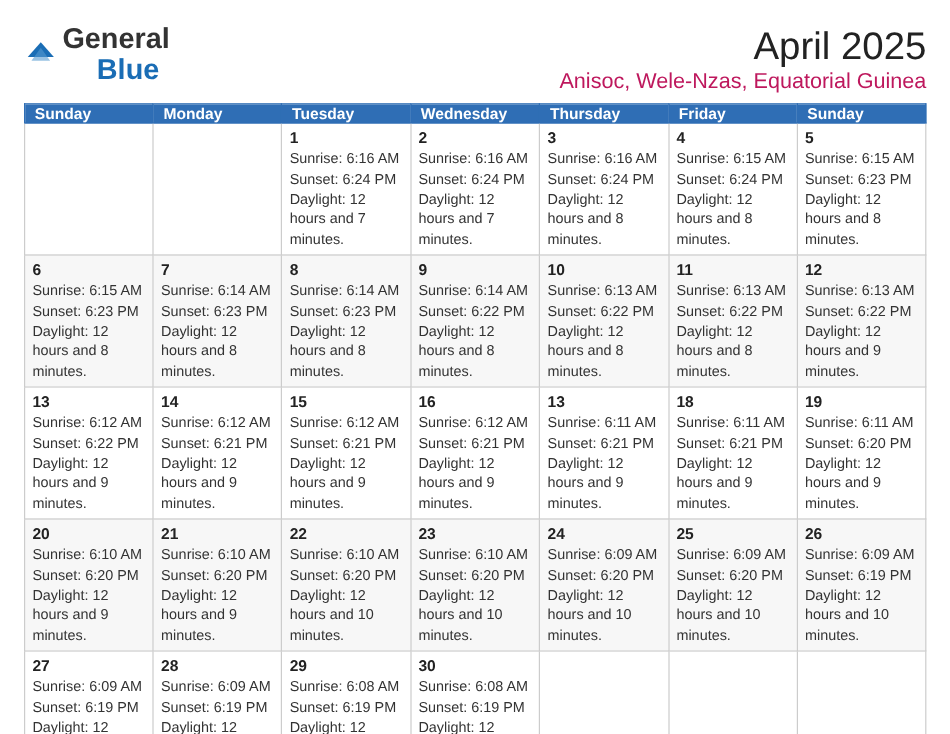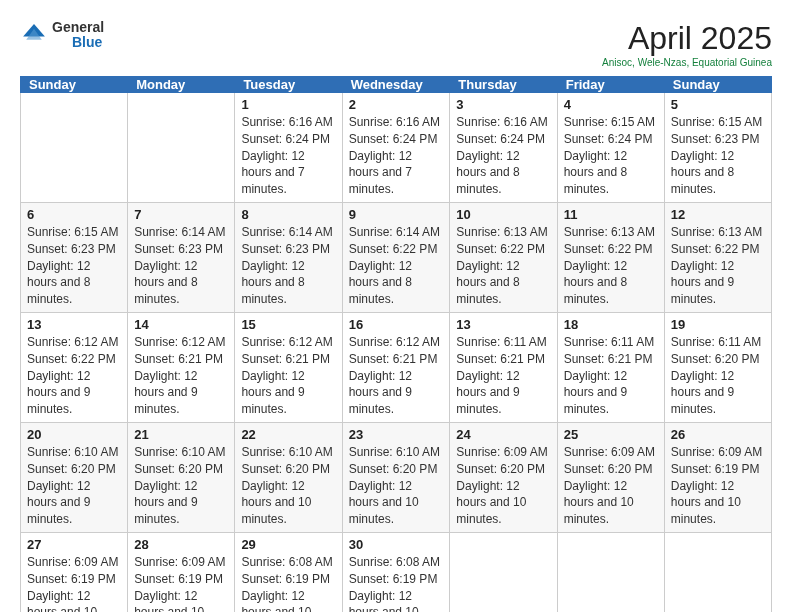--- a/index.html
+++ b/index.html
@@ -15,41 +15,42 @@
       justify-content: space-between;
       align-items: flex-start;
       margin-bottom: 8px;
     }
     .logo {
       display: flex;
       align-items: center;
       gap: 4px;
     }
     .logo-text {
-      font-size: 14px;
+      font-size: 24px;
       font-weight: bold;
       line-height: 1.1;
+      text-align: center;
     }
     .logo-general { color: #333; }
     .logo-blue { color: #1a6db5; margin-left: 20px; }
     .logo-icon {
       width: 28px;
       height: 28px;
     }
     .title-block {
       text-align: right;
     }
     .month-year {
       font-size: 32px;
       font-weight: normal;
       color: #222;
     }
     .location {
-      font-size: 10px;
-      color: #15803d;
+      font-size: 18px;
+      color: #be185d;
     }
     .calendar {
       width: 100%;
       border-collapse: collapse;
       font-size: 11px;
     }
     .calendar th {
       background-color: #2f6eb5;
       color: #fff;
       text-align: left;

